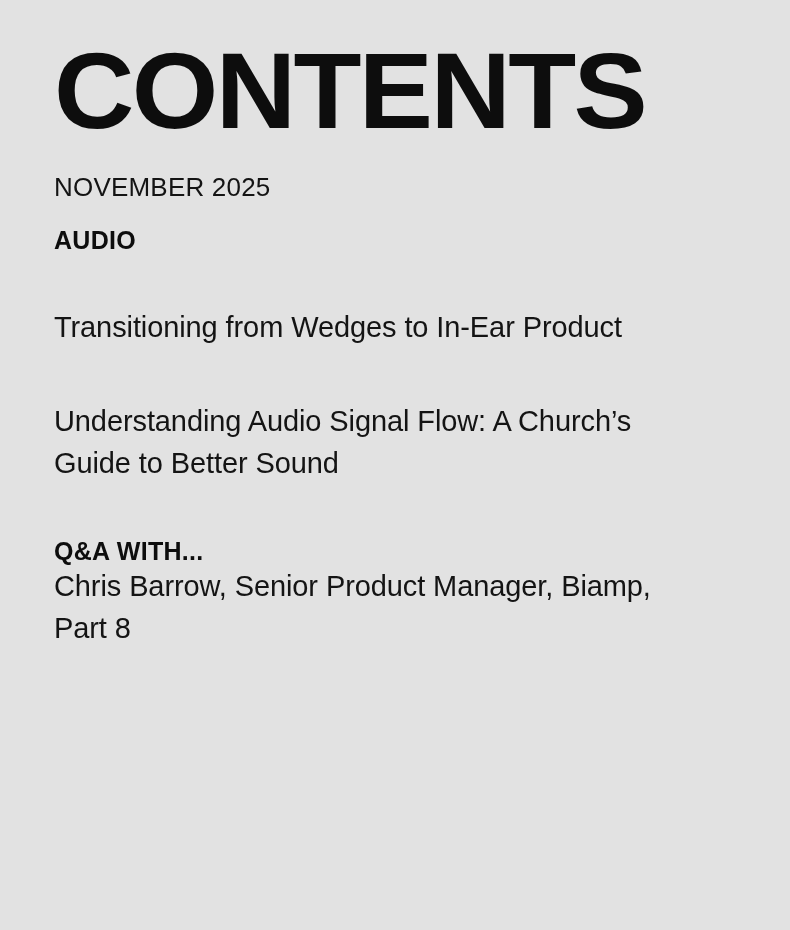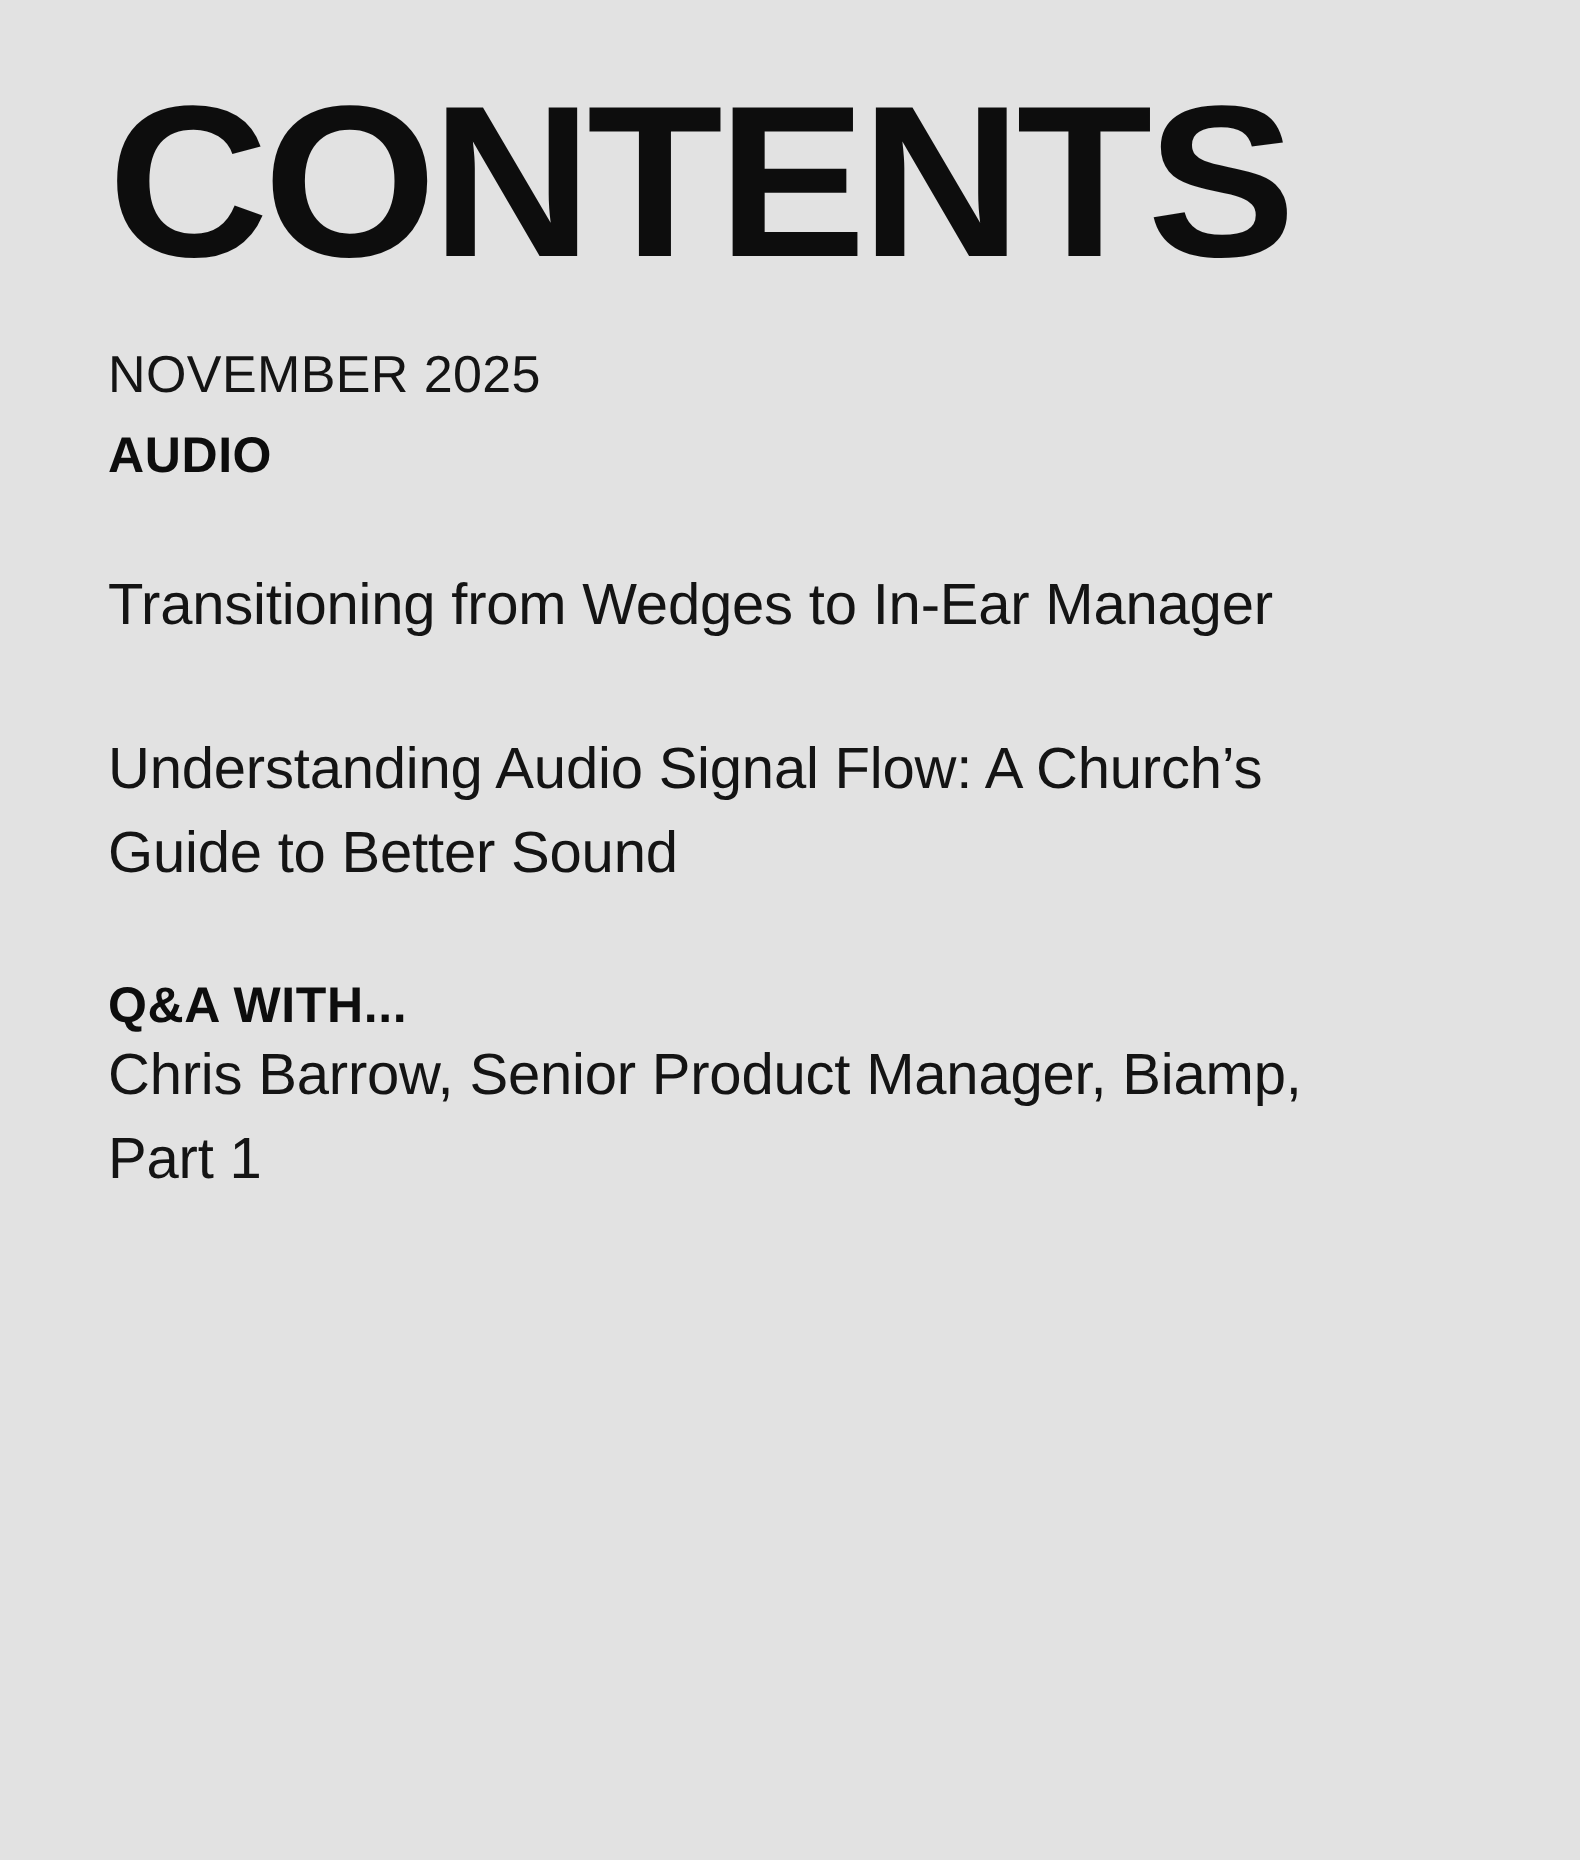--- a/index.html
+++ b/index.html
@@ -44,21 +44,21 @@
   .section-heading {
     font-family: "Liberation Serif", serif;
     font-weight: bold;
     font-size: 48px;
     letter-spacing: 0px;
     margin-top: 86px;
     color: #0d0d0d;
     line-height: 1.0;
   }
   .entry-group {
-    margin-top: 14px;
+    margin-top: 26px;
   }
   .entry-kicker {
     font-size: 25px;
     font-weight: bold;
     letter-spacing: 0.3px;
     line-height: 1.18;
     color: #0d0d0d;
   }
   .entry-title {
     font-size: 29px;
@@ -84,31 +84,31 @@
   <div class="section">
 
 
     <div class="entry-group">
       <div class="entry-kicker">AUDIO</div>
     </div>
 
     <div class="entry-spacer"></div>
 
     <div class="entry-group">
-      <div class="entry-title">Transitioning from Wedges to In-Ear Manager</div>
+      <div class="entry-title">Transitioning from Wedges to In-Ear Product</div>
     </div>
 
     <div class="entry-spacer"></div>
 
     <div class="entry-group">
       <div class="entry-title">Understanding Audio Signal Flow: A Church’s Guide to Better Sound</div>
     </div>
 
     <div class="entry-spacer"></div>
 
     <div class="entry-group">
       <div class="entry-kicker">Q&amp;A WITH...</div>
-      <div class="entry-title">Chris Barrow, Senior Product Manager, Biamp, Part 1</div>
+      <div class="entry-title">Chris Barrow, Senior Product Manager, Biamp, Part 8</div>
     </div>
 
   </div>
 
 </div>
 
 </body></html>

